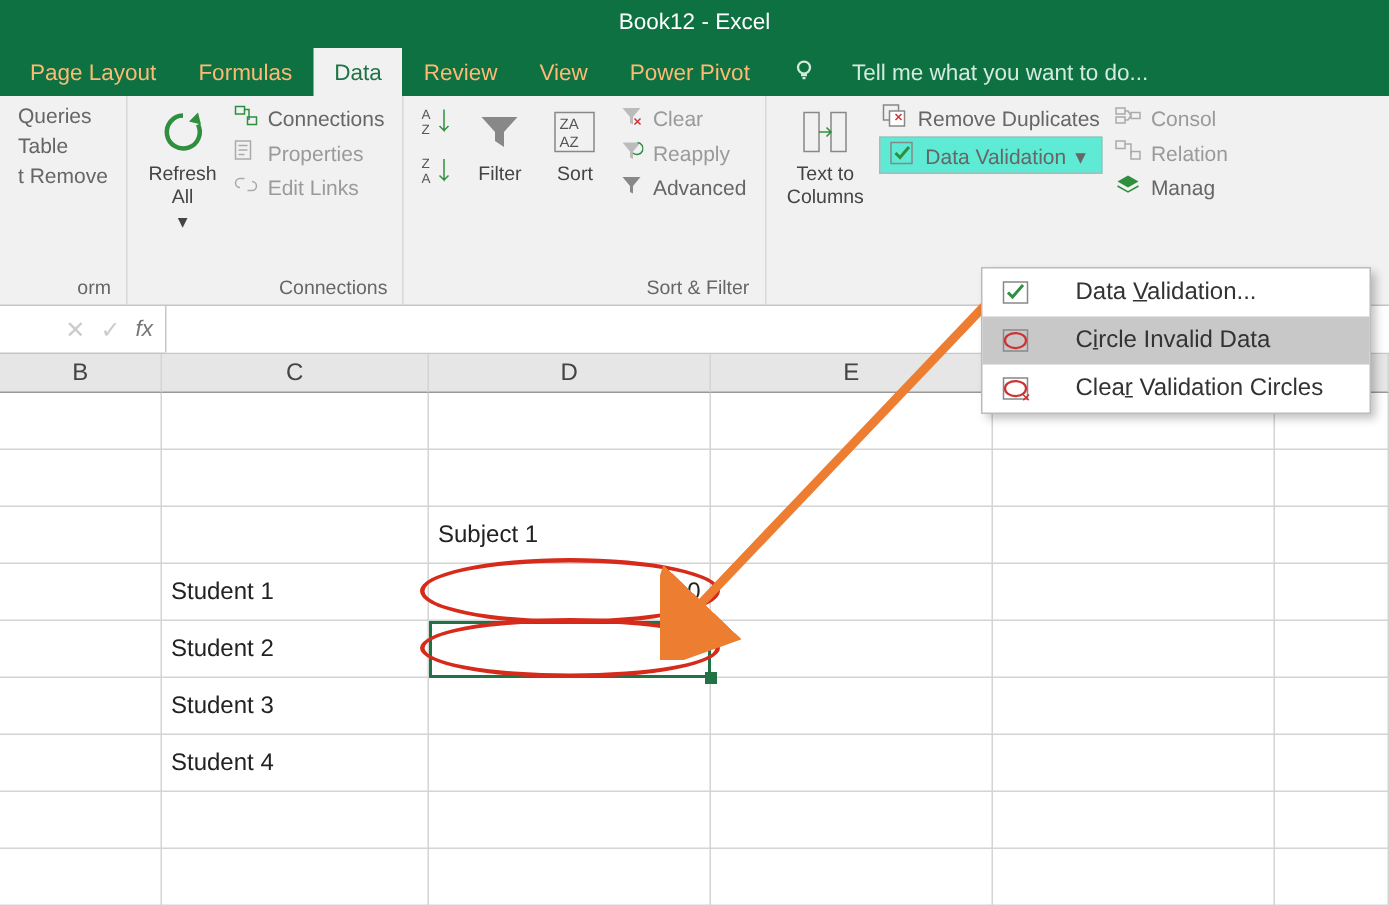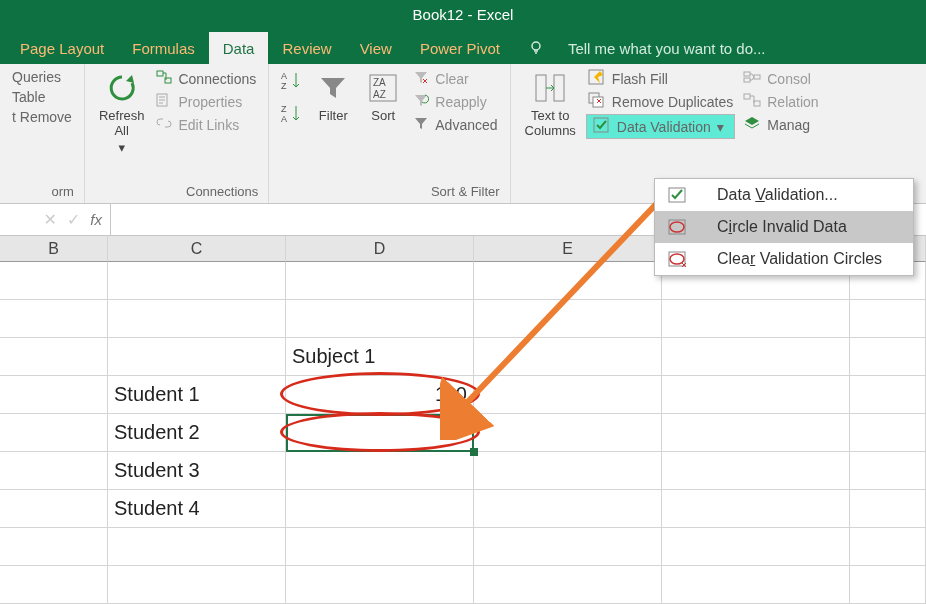--- a/index.html
+++ b/index.html
@@ -25,21 +25,21 @@
   .formula-bar { display:flex; align-items:center; border-bottom:1px solid #c6c6c6; height:32px; }
   .fb-left { width:110px; display:flex; align-items:center; justify-content:flex-end; gap:10px; color:#bbb; padding-right:8px; }
   .fx { font-style: italic; font-size: 15px; color:#777; }
   .fb-input { flex:1; border-left:1px solid #c6c6c6; height:100%; background:#fff; padding-left:6px; }
 
   .sheet { position:relative; }
   .col-headers { display:flex; height:26px; }
   .col-h { border-right:1px solid #d4d4d4; border-bottom:1px solid #999; background:#e6e6e6; color:#444; display:flex; align-items:center; justify-content:center; font-size:16px; }
   .rows { }
   .row { display:flex; height:38px; }
-  .cell { border-right:1px solid #d4d4d4; border-bottom:1px solid #d4d4d4; font-size:20px; color:#222; display:flex; align-items:center; padding:0 6px; }
+  .cell { border-right:1px solid #d4d4d4; border-bottom:1px solid #d4d4d4; font-size:16px; color:#222; display:flex; align-items:center; padding:0 6px; }
   .right { justify-content:flex-end; }
   .wB { width:108px; } 
   .wC { width:178px; }
   .wD { width:188px; }
   .wE { width:188px; }
   .wF { width:188px; }
   .wRest { flex:1; }
 
   .sel-cell-border { position:absolute; border:2px solid #217346; pointer-events:none; }
   .sel-handle { position:absolute; width:8px; height:8px; background:#217346; }
@@ -210,27 +210,20 @@
               <rect x="21" y="4" width="10" height="26" fill="none" stroke="#888"></rect>
               <path d="M13 17h8m-3-3 3 3-3 3" stroke="#2f8f3f" fill="none"></path>
             </svg>
           </span>
         <span style="white-space:pre; text-align:center">Text to
 Columns</span>
       </div>
       <div class="stack">
         <div class="small-line">
             <span><svg width="18" height="16">
-                <rect x="1" y="1" width="14" height="14" fill="none" stroke="#888"></rect>
-                <path d="M12 2l3 4-5 2 2 6-6-6z" fill="#f5b400"></path>
-              </svg></span>
-            <span>Flash Fill</span>
-          </div>
-        <div class="small-line">
-            <span><svg width="18" height="16">
                 <rect x="1" y="1" width="10" height="10" fill="none" stroke="#888"></rect>
                 <rect x="5" y="5" width="10" height="10" fill="#fff" stroke="#888"></rect>
                 <path d="M9 7l4 4m0-4-4 4" stroke="#c33"></path>
               </svg></span>
             <span>Remove Duplicates</span>
           </div>
         <div class="small-line" style="background:#5eead4; border:1px solid #b5b5b5; padding:2px 6px">
           <span><svg width="18" height="16">
                 <rect x="1" y="1" width="14" height="14" fill="none" stroke="#888"></rect>
                 <path d="M4 8l3 3 6-7" stroke="#2f8f3f" fill="none" stroke-width="2"></path>

